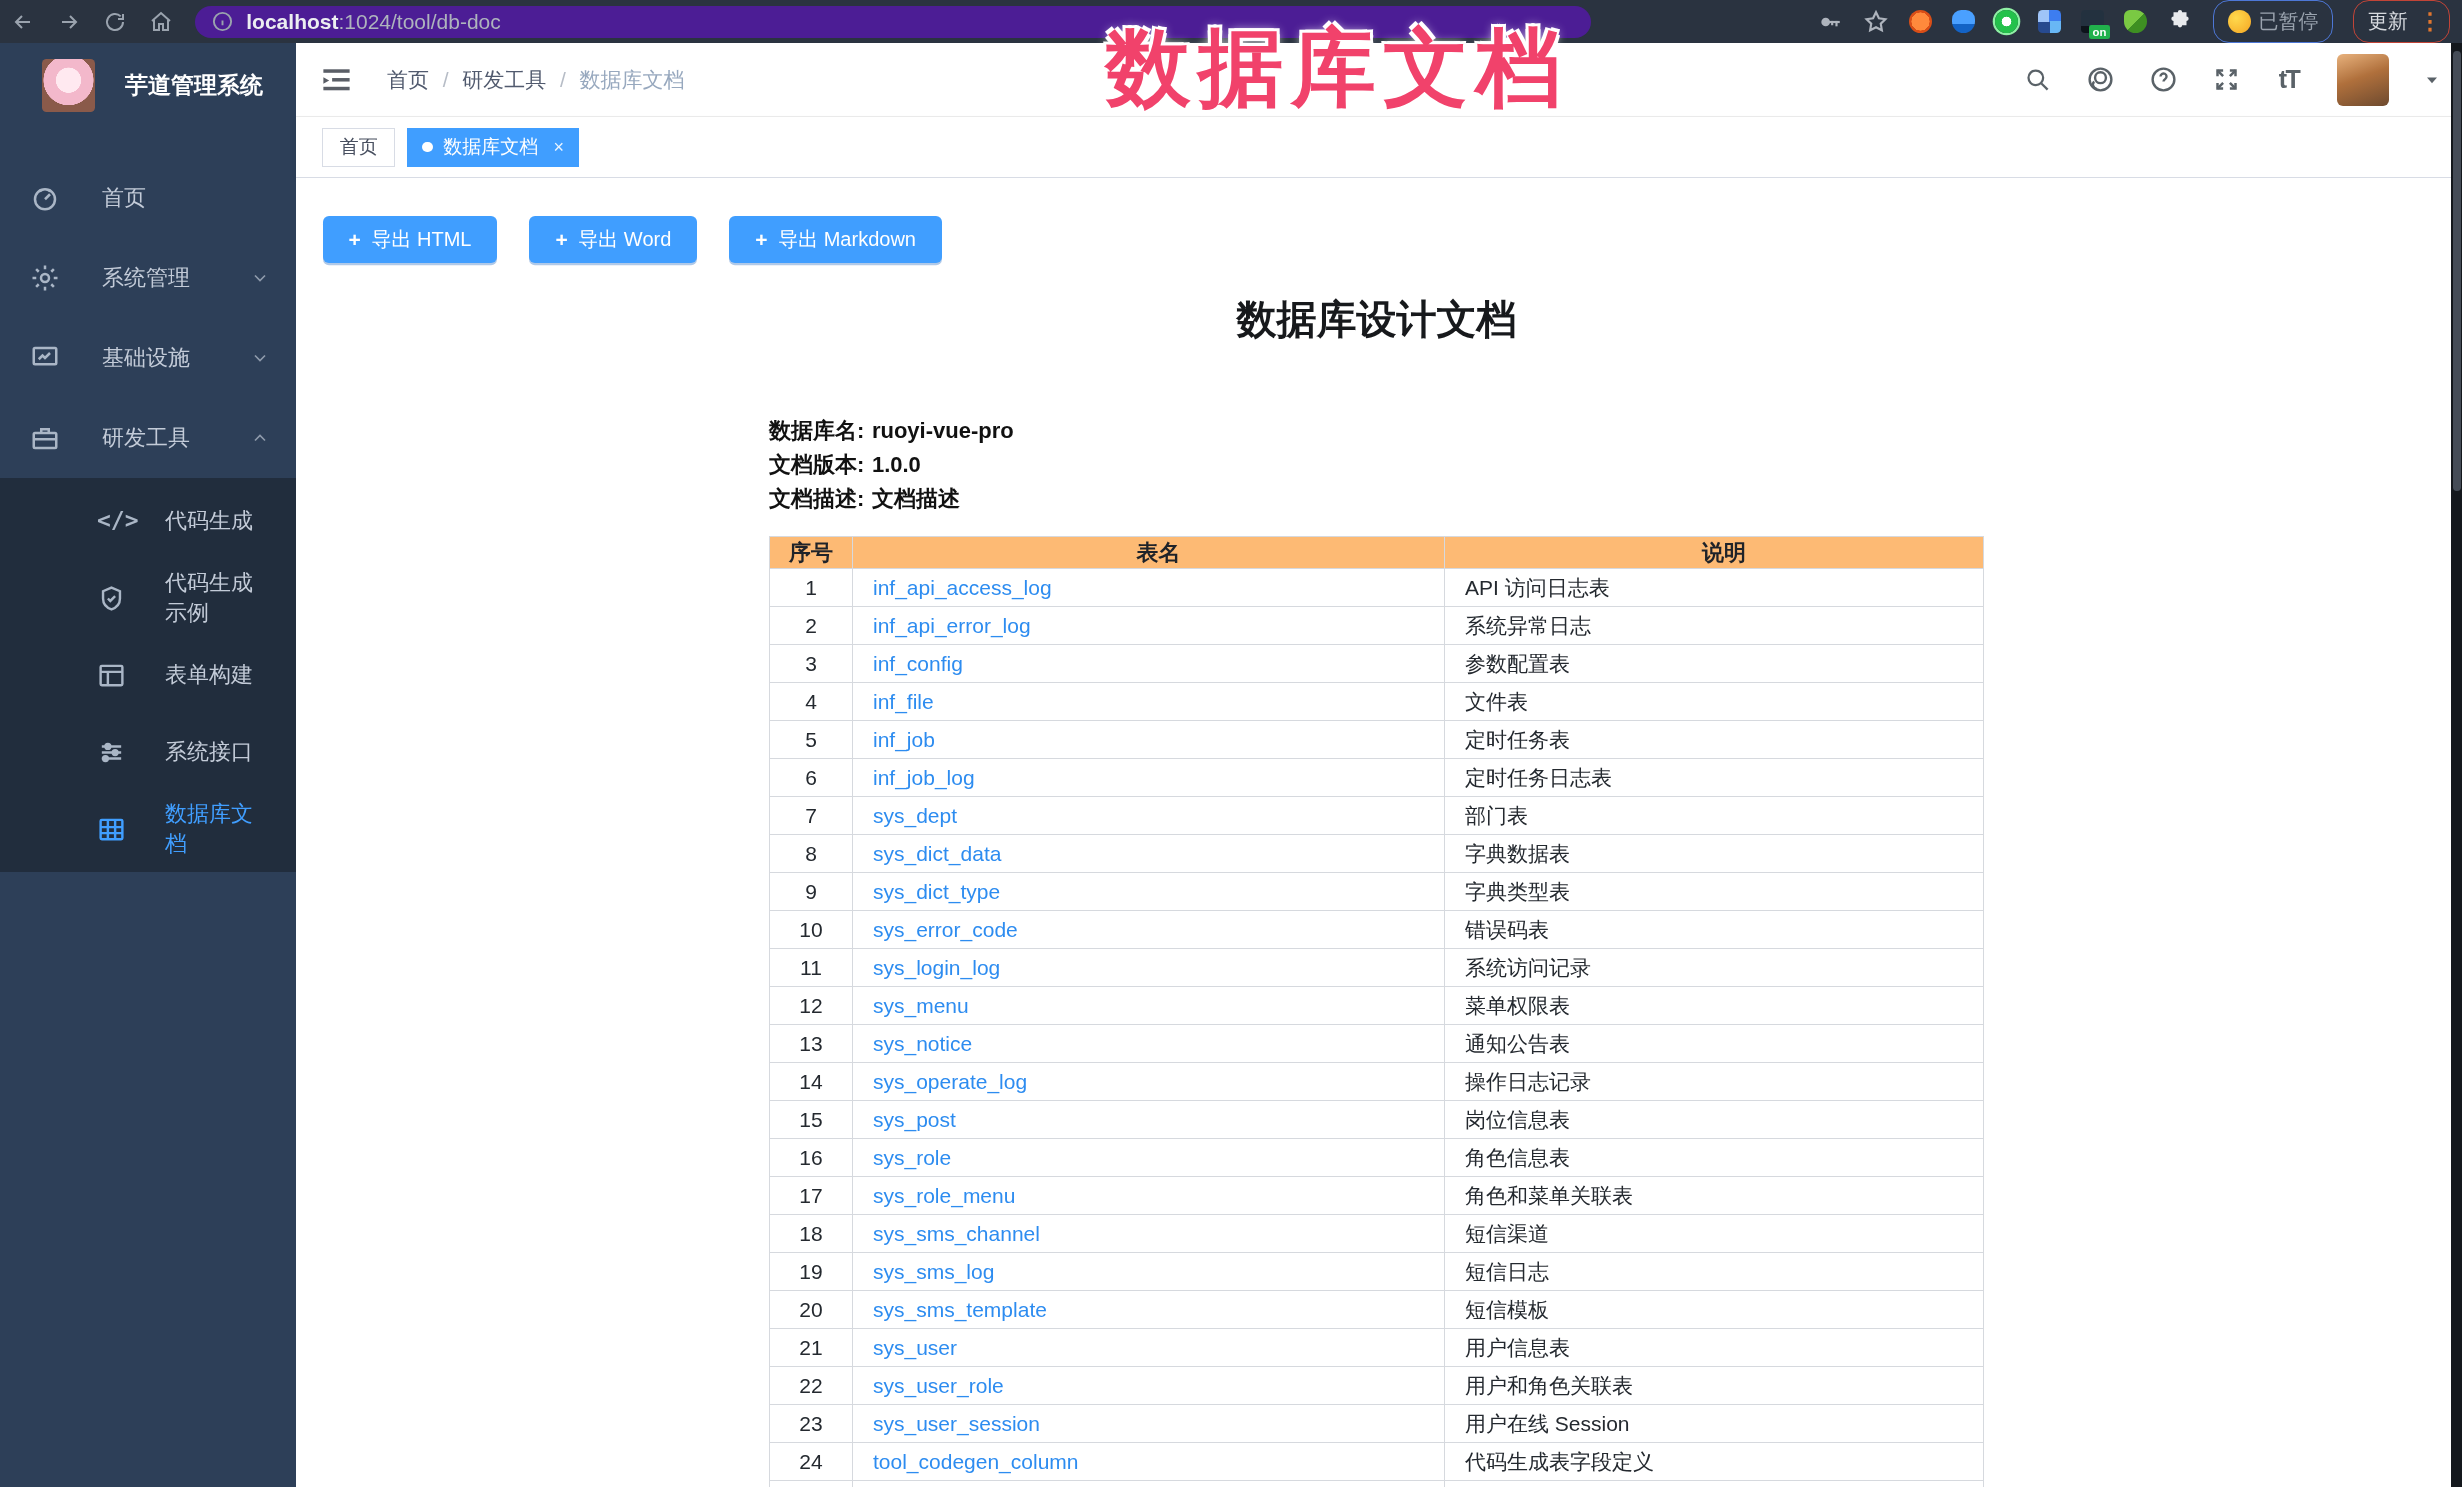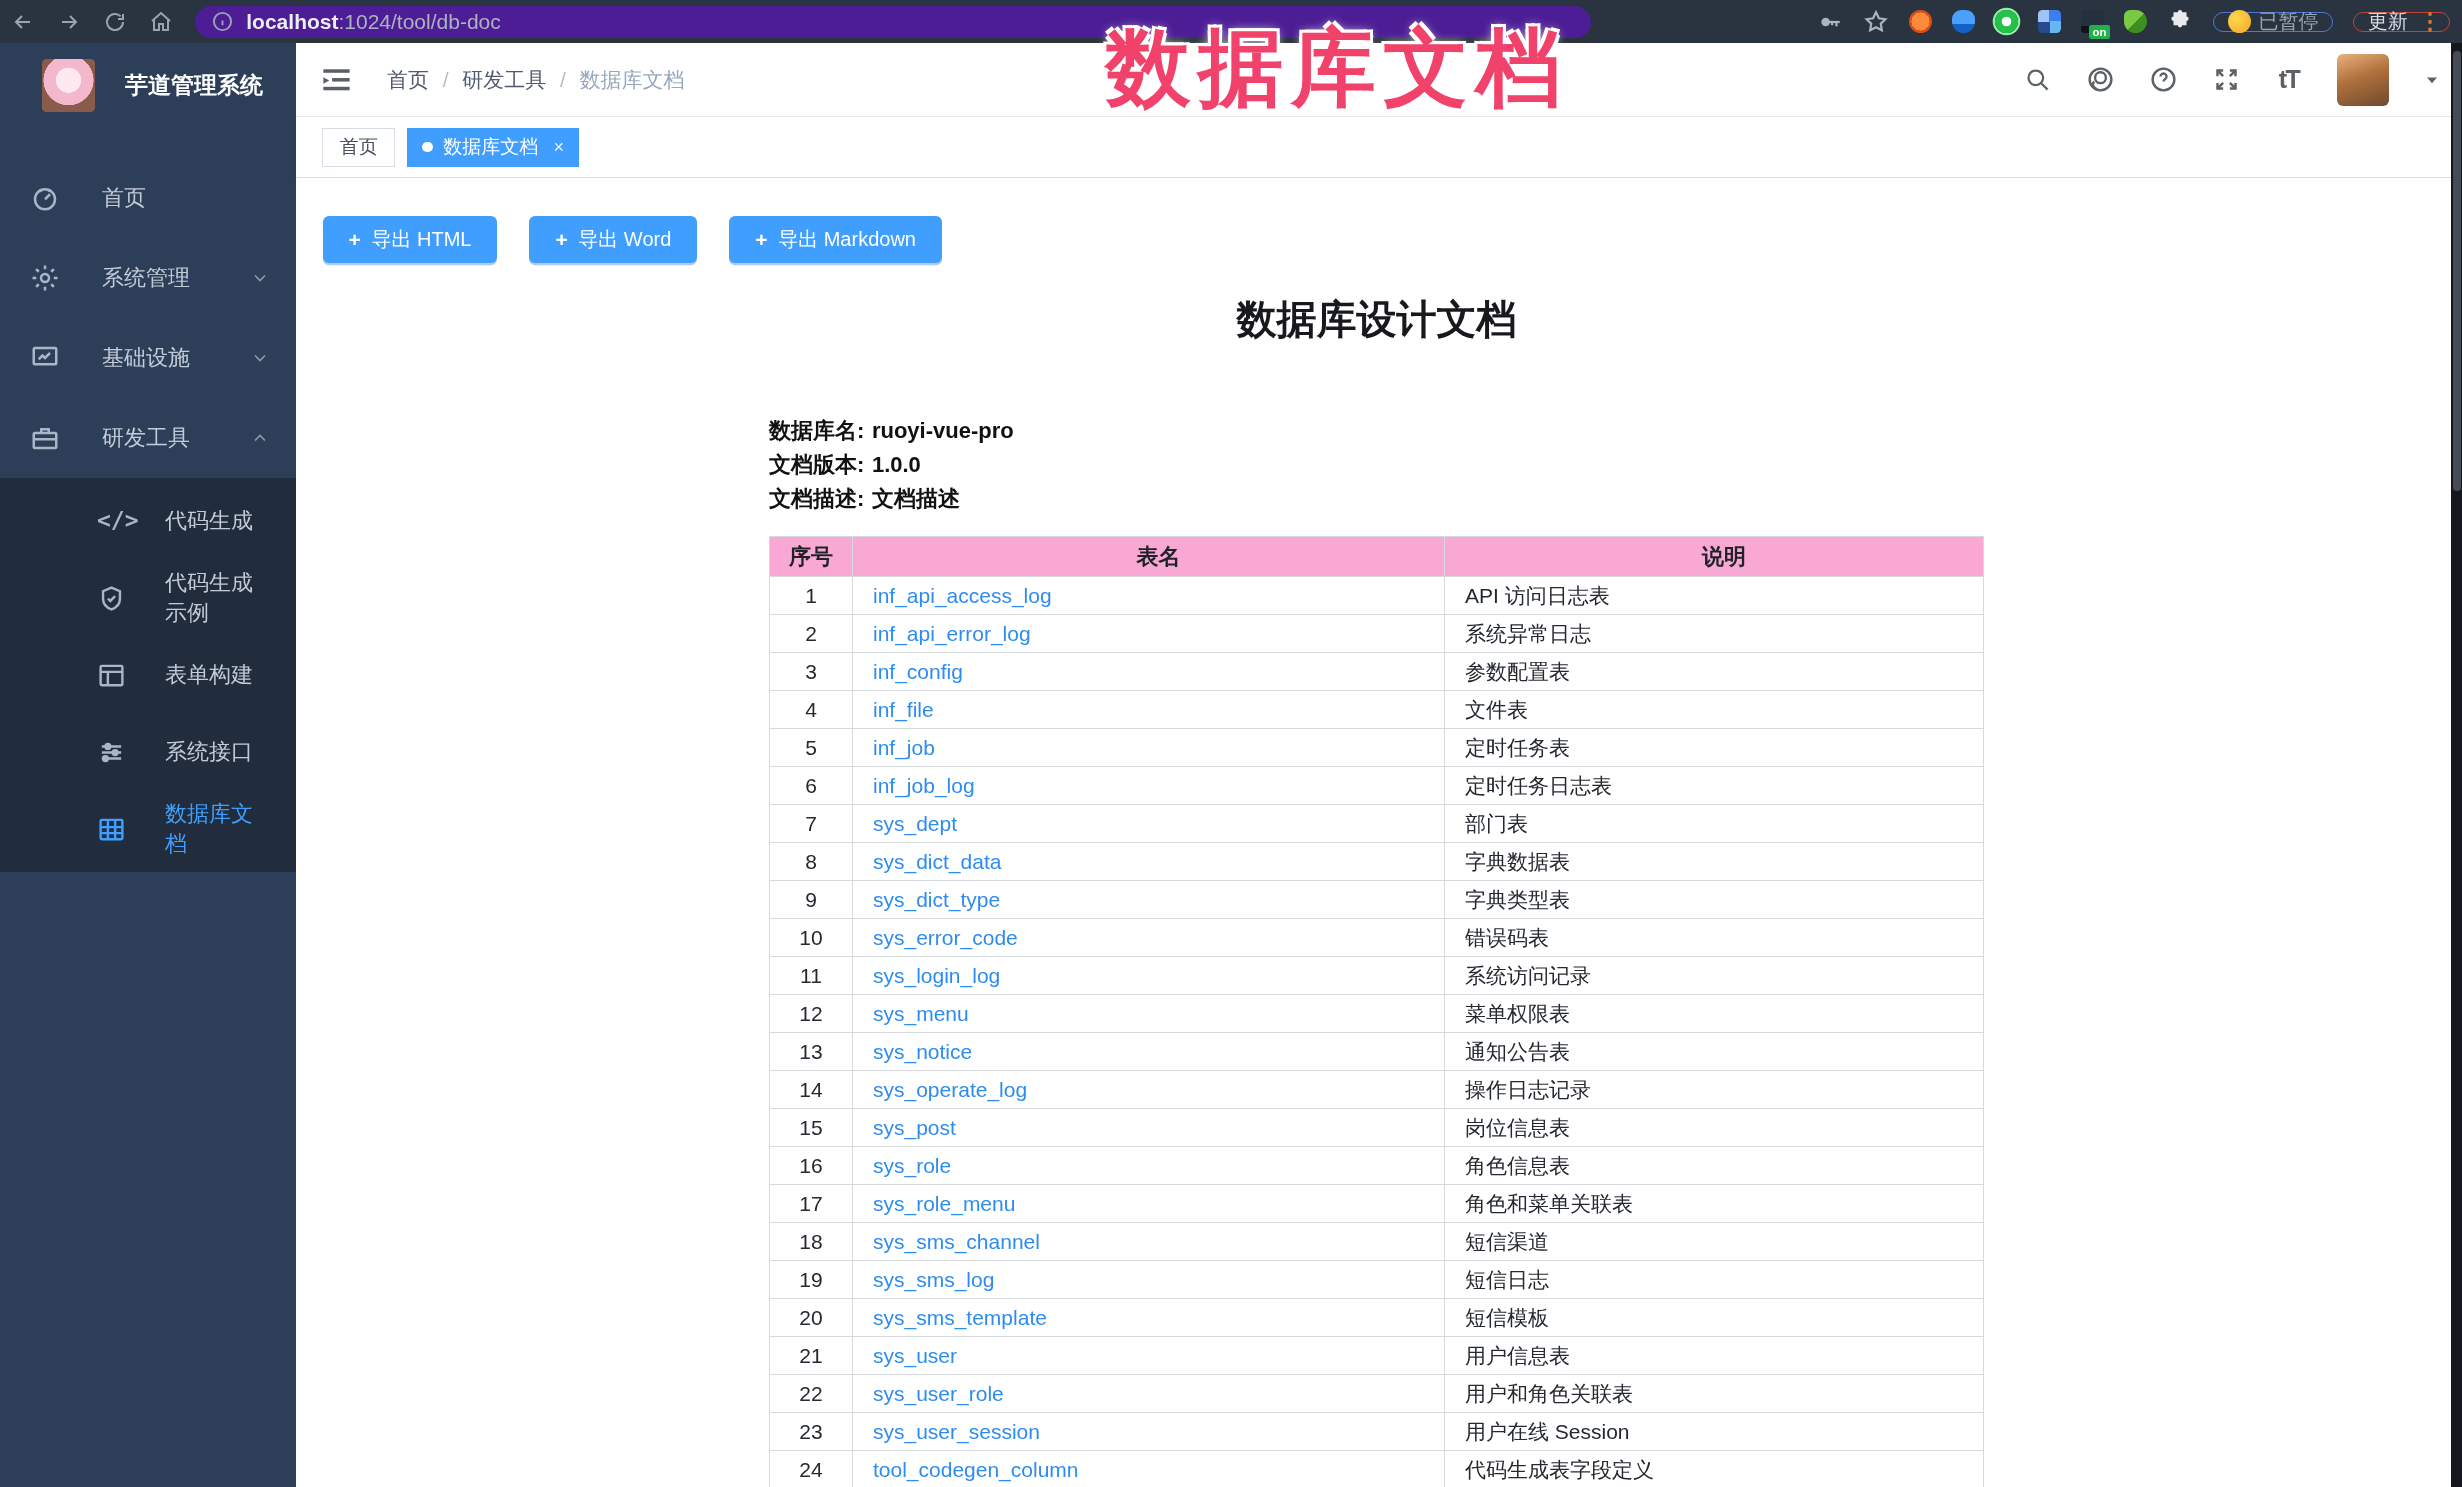--- a/index.html
+++ b/index.html
@@ -11,21 +11,21 @@
   .nav-btn svg { width:24px; height:24px; }
   .url-pill { margin-left:10.6px; width:1396px; height:32px; border-radius:16px; background:#4c1d95; display:flex; align-items:center; padding:0 16.7px; flex:0 0 auto; }
   .info-ic { width:23px; height:23px; margin-right:12px; color:#9aa3ae; flex:0 0 auto; }
   .url-text { font-size:21px; color:#aeb4bd; white-space:nowrap; }
   .url-text .host { color:#eceef1; font-weight:bold; }
   .chrome-right { position:absolute; right:12px; top:0; height:43px; display:flex; align-items:center; gap:20px; }
   .chrome-ic { width:26px; height:26px; display:flex; align-items:center; justify-content:center; color:#aeb4bd; }
   .ext-dot { width:23px; height:23px; border-radius:50%; }
   .ext-on { position:relative; }
   .ext-on .on-badge { position:absolute; right:-6px; bottom:-6px; background:#21b14c; color:#fff; font-size:11.4px; padding:0.8px 3.8px; border-radius:2.3px; font-weight:bold; }
-  .pill { height:20px; border-radius:16px; display:flex; align-items:center; padding:0 13.7px; gap:7.6px; font-size:20px; }
+  .pill { height:43px; border-radius:16px; display:flex; align-items:center; padding:0 13.7px; gap:7.6px; font-size:20px; }
   .pill.paused { border:1.5px solid #4d77d6; color:#9aa3ae; }
   .pill .emoji { width:23px; height:23px; border-radius:50%; background:radial-gradient(circle at 35% 35%, #ffd94d, #f5a623); position:relative; }
   .pill.update { border:1.5px solid #c24437; color:#d7dadf; gap:10.6px; padding-right:7.6px; }
   .vdots { color:#e0762f; font-size:23px; font-weight:bold; letter-spacing:0; line-height:1; }
 
   
   .app { position:absolute; left:0; top:43px; width:2462px; height:1444px; }
 
   
   .sidebar { position:absolute; left:0; top:0; width:296px; height:1444px; background:#2d3f58; color:#c3cbd8; }
@@ -71,21 +71,21 @@
   .btn .plus { font-size:21px; font-weight:bold; }
 
   .doc { position:absolute; left:473px; top:114px; width:1215px; }
   .doc-title { text-align:center; font-size:40px; font-weight:bold; color:#17191c; }
   .doc-meta { margin-top:67px; font-size:22px; font-weight:bold; color:#111; line-height:1.55; }
   .doc-meta .row { white-space:nowrap; }
   .doc-meta .lab { margin-right:7.6px; }
 
   table.db { margin-top:20px; width:1215px; border-collapse:collapse; table-layout:fixed; }
   table.db th, table.db td { border:1.5px solid #d6d9de; }
-  table.db th { height:40px; background:#f9a8d4; font-size:22px; font-weight:bold; color:#1f2329; }
+  table.db th { height:32px; background:#fdba74; font-size:22px; font-weight:bold; color:#1f2329; }
   table.db td { height:38px; font-size:21px; color:#24292f; }
   .c-num { width:83px; text-align:center; }
   .c-name { width:592px; padding-left:20px; }
   .c-desc { width:539px; padding-left:20px; }
   td.c-name a { color:#2d8cf0; text-decoration:none; cursor:pointer; }
 
   
   .watermark { position:absolute; left:1337px; top:10.6px; transform:translateX(-50%); z-index:60; font-size:85px; font-weight:bold; color:#f1426b; letter-spacing:7.6px; white-space:nowrap; pointer-events:none;
     text-shadow:-3px -3px 0 #fff, 3px -3px 0 #fff, -3px 3px 0 #fff, 3px 3px 0 #fff, 0 0 10.6px #fff; }
 

